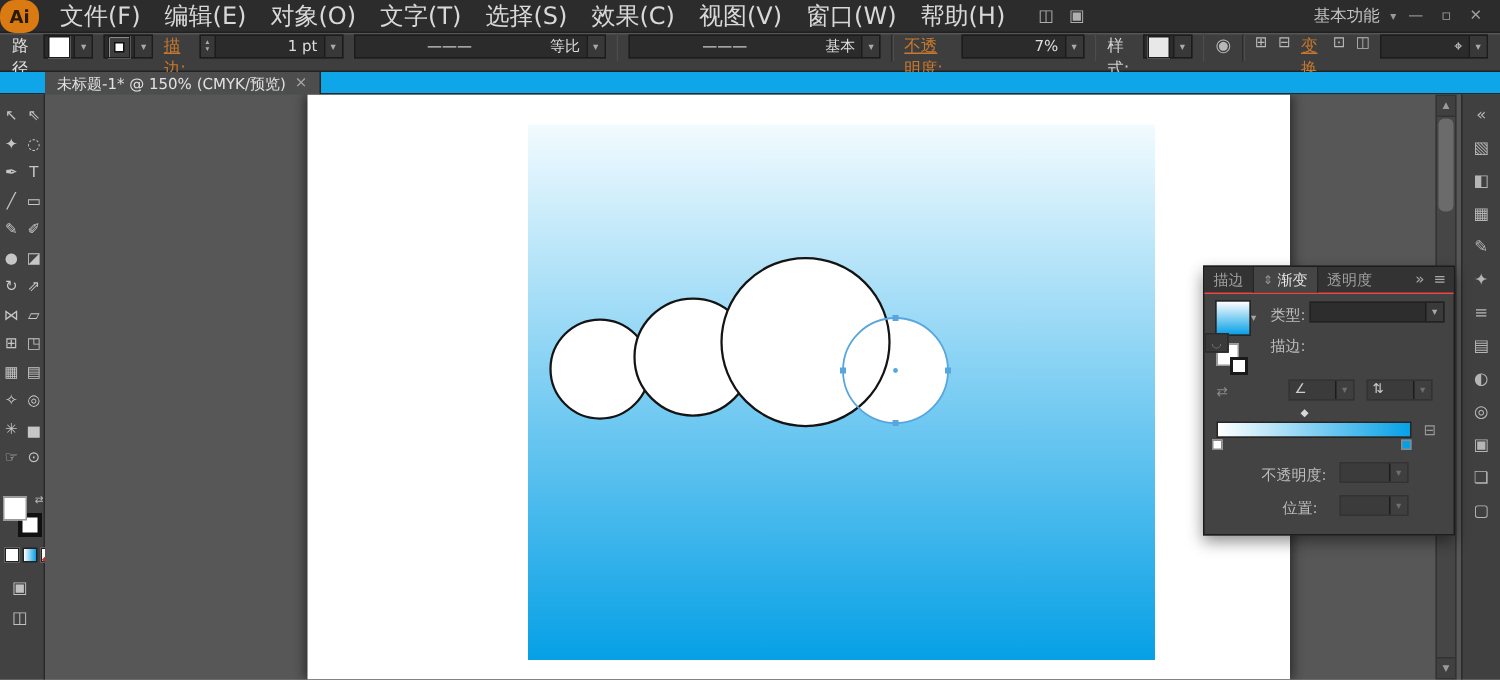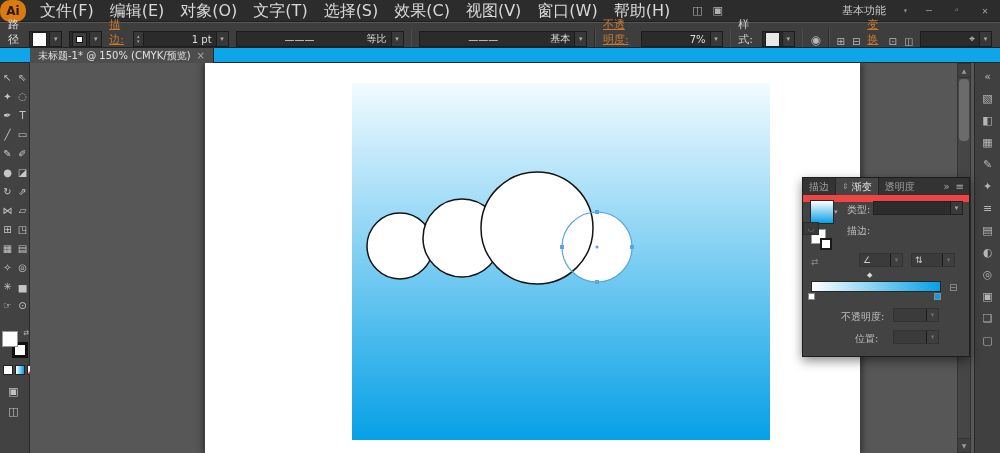--- a/index.html
+++ b/index.html
@@ -6,28 +6,28 @@
     background:#575757;font-family:"DejaVu Sans","Liberation Sans",sans-serif;
     font-size:11px;color:#cfcfcf;-webkit-font-smoothing:antialiased;}
   
   .menubar{position:absolute;left:0;top:0;width:1000px;height:22px;background:#2c2c2c;
     display:flex;align-items:center;border-bottom:1px solid #202020;box-sizing:border-box;}
   .logo{width:26px;height:22px;background:#d97b12;color:#2a1a02;font-weight:bold;
     display:flex;align-items:center;justify-content:center;font-size:12px;border-radius:10px;}
   .menus{display:flex;align-items:center;margin-left:6px;}
   .menu-item{padding:0 8px;line-height:22px;color:#d8d8d8;font-size:16px;cursor:default;}
   .mb-icons{display:flex;align-items:center;gap:10px;margin-left:14px;color:#b0b0b0;font-size:11px;}
-  .mb-right{margin-left:auto;display:flex;align-items:center;gap:14px;padding-right:8px;font-family:Liberation Mono, monospace;}
+  .mb-right{margin-left:auto;display:flex;align-items:center;gap:4px;padding-right:8px;}
   .workspace{color:#c3c3c3;font-size:11px;}
   .ws-arrow{font-size:8px;color:#9a9a9a;margin-left:3px;}
   .winbtn{color:#9f9f9f;font-size:10px;padding:0 4px;}
   
   .controlbar{position:absolute;left:0;top:22px;width:1000px;height:26px;background:#3e3e3e;
     border-top:1px solid #555;border-bottom:1px solid #222;box-sizing:border-box;
-    display:flex;align-items:flex-end;gap:7px;padding:0 8px;font-size:11px;}
+    display:flex;align-items:flex-start;gap:7px;padding:0 8px;font-size:11px;}
   .cbsep{width:1px;height:18px;background:#2b2b2b;border-right:1px solid #4d4d4d;}
   .cb-link{color:#c9792f;text-decoration:underline;cursor:pointer;}
   .cfield{background:#2b2b2b;border:1px solid #1c1c1c;height:16px;display:inline-flex;
     align-items:center;font-size:10px;color:#ddd;box-sizing:border-box;}
   .cfield .fval{padding:0 4px;white-space:nowrap;margin-left:44px;}
   .farrow{width:11px;text-align:center;color:#aaa;font-size:7px;border-left:1px solid #1c1c1c;
     background:#383838;height:100%;display:inline-flex;align-items:center;justify-content:center;}
   .updown{display:inline-flex;flex-direction:column;width:9px;border-right:1px solid #1c1c1c;
     background:#383838;height:100%;align-items:center;justify-content:center;font-size:5px;color:#aaa;line-height:5px;}
   .swatch{width:13px;height:13px;background:#fff;border:1px solid #1c1c1c;}
@@ -68,21 +68,21 @@
   .vs-down{bottom:0;border-top:1px solid #333;}
   .vs-thumb{position:absolute;left:1px;top:15px;width:10px;height:62px;background:#6b6b6b;border-radius:4px;}
   
   .dock{position:absolute;left:974px;top:63px;width:26px;height:390px;background:#404040;
     border-left:1px solid #2a2a2a;box-sizing:border-box;display:flex;flex-direction:column;align-items:center;padding-top:2px;}
   .dock-icon{width:24px;height:22px;display:flex;align-items:center;justify-content:center;
     color:#b5b5b5;font-size:11px;}
   
   .gpanel{position:absolute;left:802px;top:177px;width:168px;height:180px;background:#434343;
     border:1px solid #1d1d1d;box-shadow:0 4px 10px rgba(0,0,0,.45);box-sizing:border-box;z-index:20;}
-  .gp-header{height:17px;background:#333;display:flex;align-items:stretch;font-size:10px;border-bottom:7px solid #ef4444;}
+  .gp-header{height:17px;background:#333;display:flex;align-items:stretch;font-size:10px;border-bottom:1px solid #ef4444;}
   .gp-tab{padding:0 6px;display:flex;align-items:center;color:#9f9f9f;gap:3px;}
   .gp-tab.active{background:#454545;color:#e6e6e6;border-left:1px solid #262626;border-right:1px solid #262626;}
   .cycle{font-size:8px;color:#9a9a9a;}
   .gp-hicons{margin-left:auto;display:flex;align-items:center;gap:6px;padding-right:5px;color:#a8a8a8;font-size:10px;}
   .gp-body{position:absolute;left:0;top:17px;right:0;bottom:0;font-size:10px;}
   .gp-thumb{position:absolute;left:7px;top:5px;width:22px;height:22px;border:1px solid #262626;}
   .gp-thumb-arrow{position:absolute;left:31px;top:13px;font-size:7px;color:#a5a5a5;}
   .gp-fillbox{position:absolute;left:8px;top:34px;width:13px;height:13px;background:#fff;border:1px solid #999;}
   .gp-strokebox{position:absolute;left:17px;top:43px;width:8px;height:8px;background:#fff;border:2px solid #1a1a1a;}
   .gp-reverse{position:absolute;left:8px;top:62px;color:#8b8b8b;font-size:9px;}

